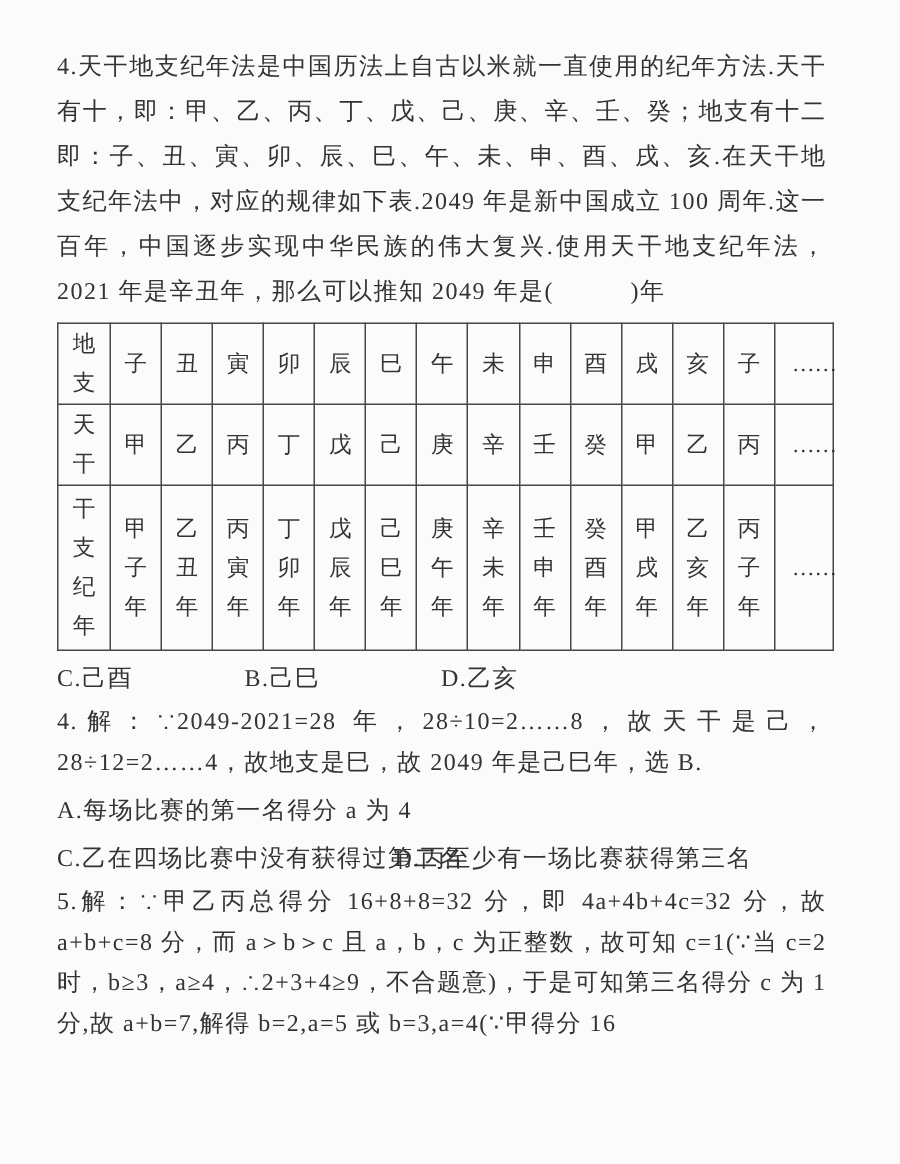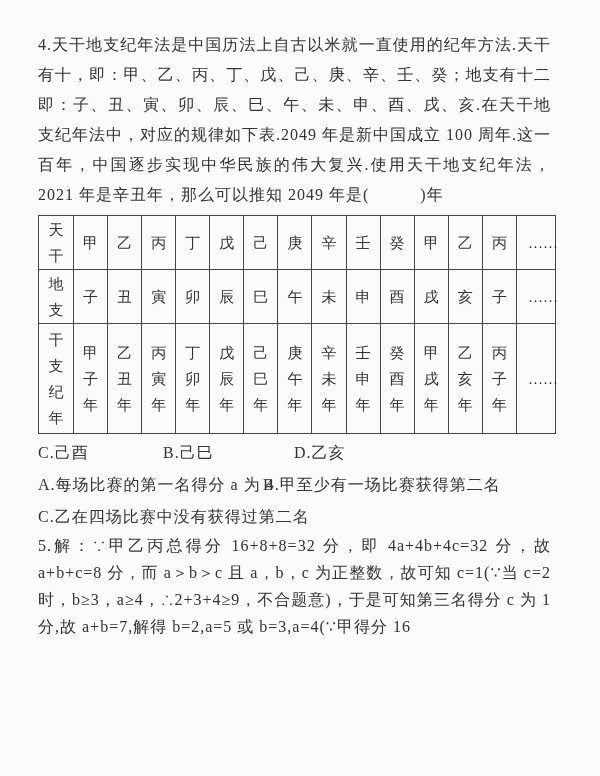--- a/index.html
+++ b/index.html
@@ -100,51 +100,51 @@
         <col>
         <col>
         <col>
         <col>
         <col>
         <col>
       <col class="c-dots">
     </colgroup>
     <tbody>
       <tr class="row-short">
+        <td><span class="vstack">地支</span></td>
+        <td><span class="vstack">子</span></td>
+        <td><span class="vstack">丑</span></td>
+        <td><span class="vstack">寅</span></td>
+        <td><span class="vstack">卯</span></td>
+        <td><span class="vstack">辰</span></td>
+        <td><span class="vstack">巳</span></td>
+        <td><span class="vstack">午</span></td>
+        <td><span class="vstack">未</span></td>
+        <td><span class="vstack">申</span></td>
+        <td><span class="vstack">酉</span></td>
+        <td><span class="vstack">戌</span></td>
+        <td><span class="vstack">亥</span></td>
+        <td><span class="vstack">子</span></td>
+        <td><span class="dots">……</span></td>
+      </tr>
+      <tr class="row-short">
         <td><span class="vstack">天干</span></td>
         <td><span class="vstack">甲</span></td>
         <td><span class="vstack">乙</span></td>
         <td><span class="vstack">丙</span></td>
         <td><span class="vstack">丁</span></td>
         <td><span class="vstack">戊</span></td>
         <td><span class="vstack">己</span></td>
         <td><span class="vstack">庚</span></td>
         <td><span class="vstack">辛</span></td>
         <td><span class="vstack">壬</span></td>
         <td><span class="vstack">癸</span></td>
         <td><span class="vstack">甲</span></td>
         <td><span class="vstack">乙</span></td>
         <td><span class="vstack">丙</span></td>
-        <td><span class="dots">……</span></td>
-      </tr>
-      <tr class="row-short">
-        <td><span class="vstack">地支</span></td>
-        <td><span class="vstack">子</span></td>
-        <td><span class="vstack">丑</span></td>
-        <td><span class="vstack">寅</span></td>
-        <td><span class="vstack">卯</span></td>
-        <td><span class="vstack">辰</span></td>
-        <td><span class="vstack">巳</span></td>
-        <td><span class="vstack">午</span></td>
-        <td><span class="vstack">未</span></td>
-        <td><span class="vstack">申</span></td>
-        <td><span class="vstack">酉</span></td>
-        <td><span class="vstack">戌</span></td>
-        <td><span class="vstack">亥</span></td>
-        <td><span class="vstack">子</span></td>
         <td><span class="dots">……</span></td>
       </tr>
       <tr class="row-tall">
         <td><span class="vstack">干支纪年</span></td>
         <td><span class="vstack">甲子年</span></td>
         <td><span class="vstack">乙丑年</span></td>
         <td><span class="vstack">丙寅年</span></td>
         <td><span class="vstack">丁卯年</span></td>
         <td><span class="vstack">戊辰年</span></td>
         <td><span class="vstack">己巳年</span></td>
@@ -159,25 +159,26 @@
       </tr>
     </tbody>
   </table>
 
   <div class="opt-row q4">
     <span class="opt">C.己酉</span>
     <span class="opt">B.己巳</span>
     <span class="opt">D.乙亥</span>
   </div>
 
+  <p class="block tight sol4">4.解：∵2049-2021=28 年，28÷10=2……8，故天干是己，28÷12=2……4，故地支是巳，故 2049 年是己巳年，选 B.</p>
 
 
   <div class="opt-row q5">
     <span class="opt">A.每场比赛的第一名得分 a 为 4</span>
-    <span class="opt">B.甲至少有一场比赛获得第二名</span>
   </div>
   <div class="opt-row q5">
     <span class="opt">C.乙在四场比赛中没有获得过第二名</span>
+    <span class="opt">D.丙至少有一场比赛获得第三名</span>
   </div>
 
   <p class="block tight sol5">5.解：∵甲乙丙总得分 16+8+8=32 分，即 4a+4b+4c=32 分，故 a+b+c=8 分，而 a＞b＞c 且 a，b，c 为正整数，故可知 c=1(∵当 c=2 时，b≥3，a≥4，∴2+3+4≥9，不合题意)，于是可知第三名得分 c 为 1 分,故 a+b=7,解得 b=2,a=5 或 b=3,a=4(∵甲得分 16</p>
 
 </div>
 
 </body></html>

